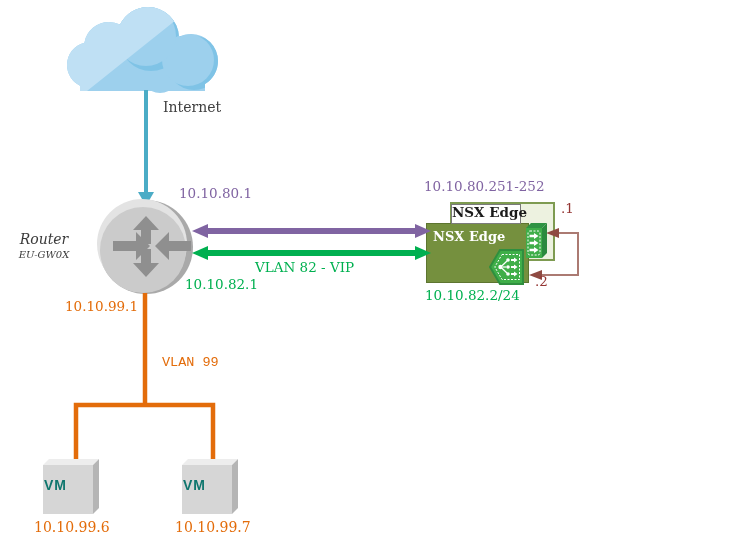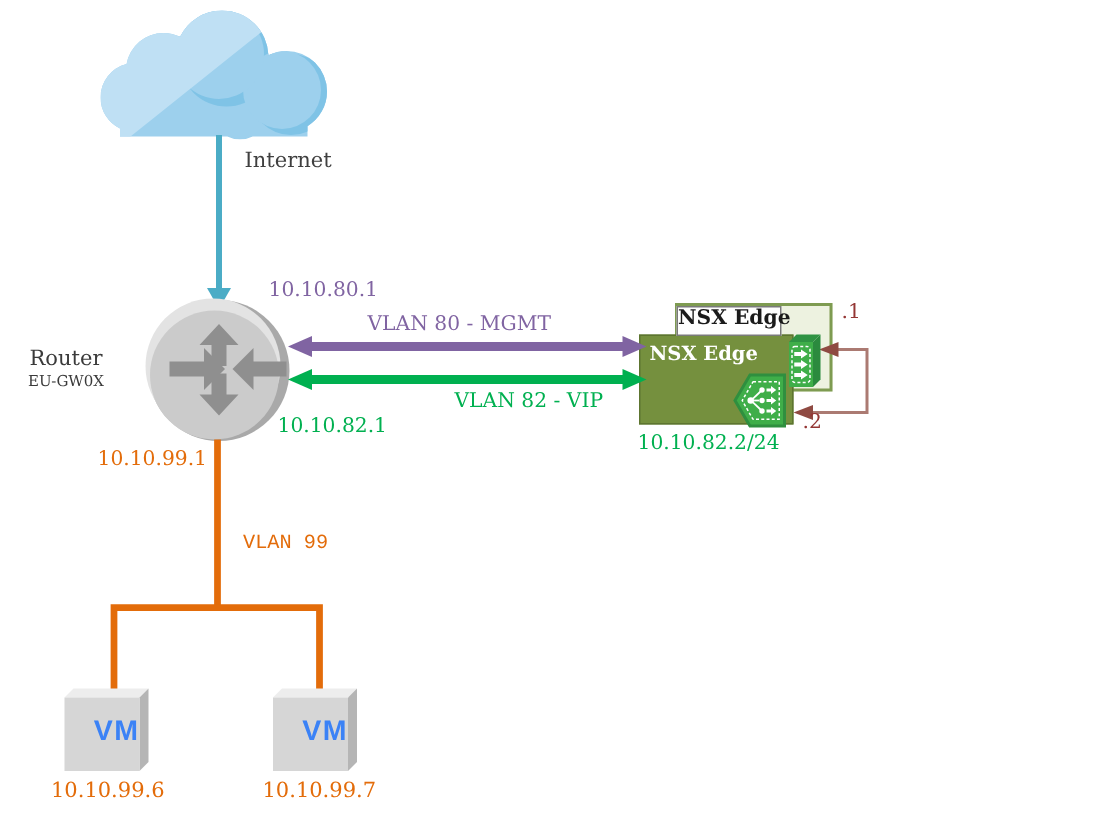--- a/index.html
+++ b/index.html
@@ -10,27 +10,27 @@
   .nsx-back{left:450px;top:202px;width:105px;height:59px;background:#edf2e0;border:2px solid #7e9b51;}
   .nsx-chip{left:451px;top:204px;width:68px;height:18px;background:#fefefe;border:1px solid #7a7a7a;
             z-index:1;font-size:11px;font-weight:bold;color:#1a1a1a;text-align:center;line-height:17px;}
   .nsx-front{left:426px;top:223px;width:103px;height:60px;background:#75903e;border:1px solid #5d7530;}
   .lbl{position:absolute;z-index:3;font-size:13.5px;white-space:nowrap;line-height:1.15;}
   .c-blue{color:#404040;}
   .c-purple{color:#8064a2;text-align:right;}
   .c-green{color:#00b050;}
   .c-orange{color:#e36c0a;}
   .c-maroon{color:#943634;}
-  .c-dark{color:#3a3a3a;}
+  .c-dark{color:#3a3a3a;font-style:italic;}
   .router-name{left:2px;top:231px;width:84px;text-align:center;font-size:14px;}
   .router-host{left:2px;top:249px;width:84px;text-align:center;font-size:10px;}
   .nsx-front-label{left:433px;top:230px;color:#ffffff;font-size:13px;font-weight:600;}
-  .vm-text{position:absolute;z-index:3;width:49px;text-align:right;
-           font-family:"Liberation Sans",sans-serif;font-size:19px;font-weight:bold;
-           color:#3b82f6;letter-spacing:1px;}
+  .vm-text{position:absolute;z-index:3;width:49px;text-align:left;
+           font-family:"Liberation Sans",sans-serif;font-size:14px;font-weight:bold;
+           color:#0f766e;letter-spacing:1px;}
 </style>
 </head>
 <body>
 
 <div class="canvas">
 
   <div class="box nsx-back"></div>
   <div class="lbl nsx-chip">NSX Edge</div>
   <div class="box nsx-front"></div>
   <div class="lbl nsx-front-label">NSX Edge</div>
@@ -137,28 +137,28 @@
     </g>
     <use href="#vm-cube" transform="translate(139,0)"></use>
   </svg>
 
   <div class="lbl c-blue" style="left:163px;top:99px;font-size:14px;">Internet</div>
 
   <div class="lbl c-dark router-name">Router</div>
   <div class="lbl c-dark router-host">EU-GW0X</div>
 
   <div class="lbl c-purple" style="left:179px;top:186px;">10.10.80.1</div>
-  <div class="lbl c-purple" style="left:245px;top:209px;">VLAN 80 - MGMT</div>
 
-  <div class="lbl c-green" style="left:255px;top:260px;margin-left:48px;">VLAN 82 - VIP</div>
+  <div class="lbl c-green" style="left:255px;top:260px;">VLAN 82 - VIP</div>
   <div class="lbl c-green" style="left:185px;top:277px;">10.10.82.1</div>
 
   <div class="lbl c-orange" style="left:65px;top:299px;">10.10.99.1</div>
   <div class="lbl c-orange" style="left:162px;top:355px;font-family:Liberation Mono, monospace;">VLAN 99</div>
 
+  <div class="lbl c-purple" style="left:424px;top:179px;">10.10.80.251-252</div>
   <div class="lbl c-green" style="left:425px;top:288px;">10.10.82.2/24</div>
 
   <div class="lbl c-maroon" style="left:561px;top:201px;">.1</div>
   <div class="lbl c-maroon" style="left:535px;top:274px;">.2</div>
 
   <div class="vm-text" style="left:44px;top:477px;">VM</div>
   <div class="vm-text" style="left:183px;top:477px;">VM</div>
   <div class="lbl c-orange" style="left:34px;top:519px;font-size:14px;text-align:right;">10.10.99.6</div>
   <div class="lbl c-orange" style="left:175px;top:519px;font-size:14px;">10.10.99.7</div>
 

